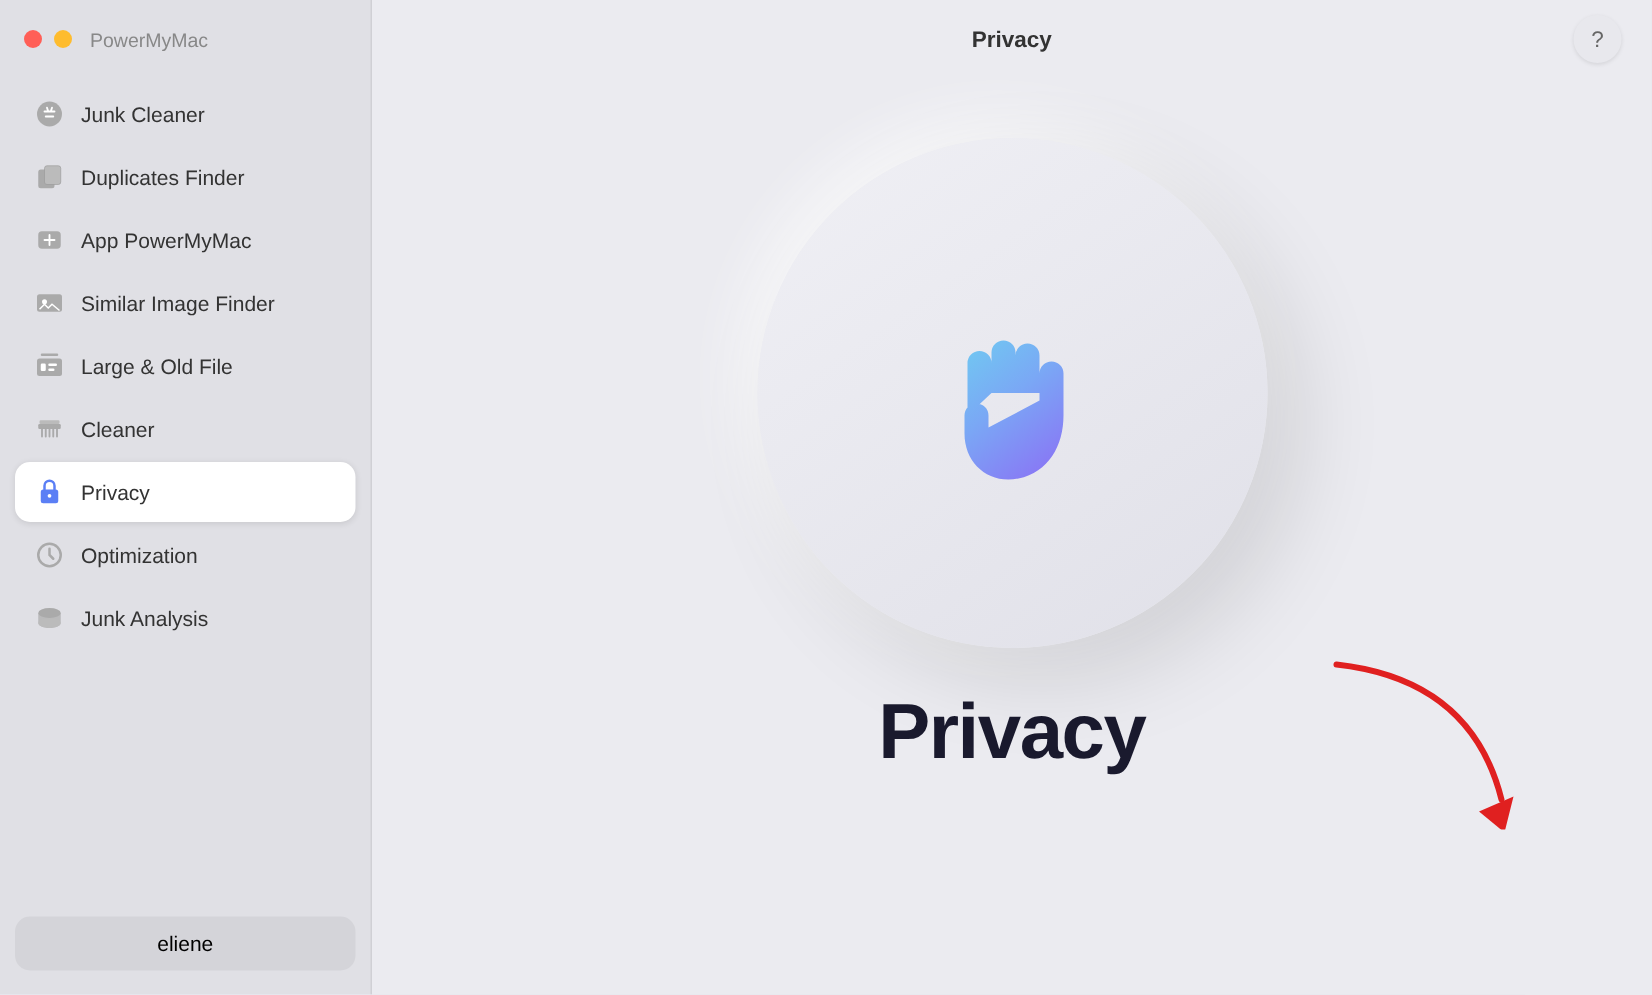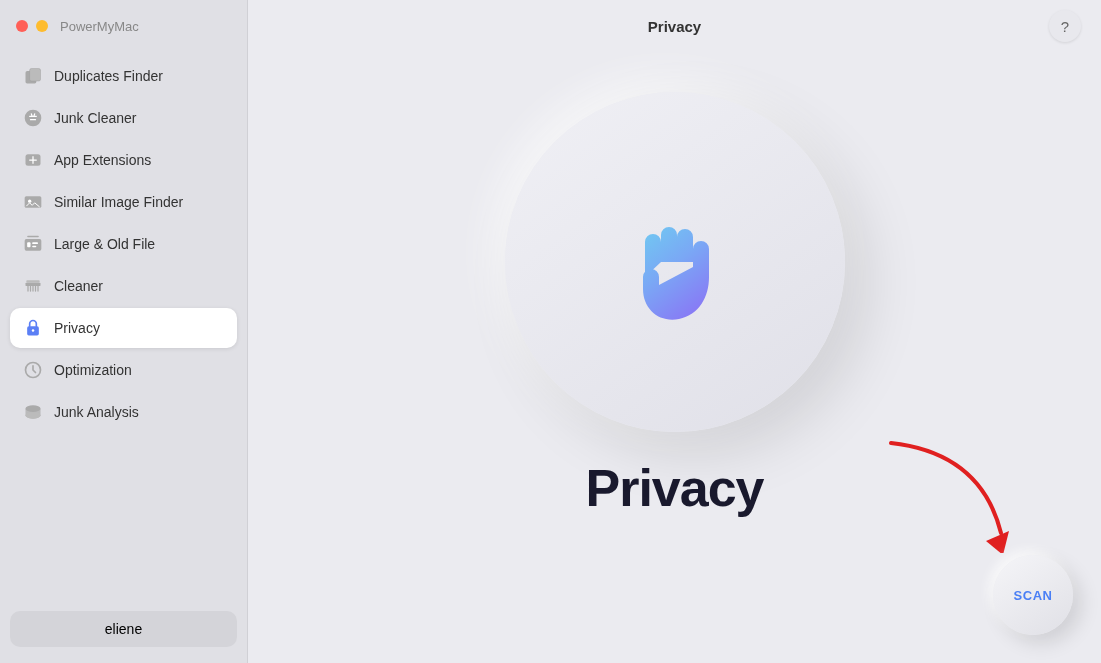--- a/index.html
+++ b/index.html
@@ -236,45 +236,45 @@
     <span class="traffic-light traffic-red"></span>
     <span class="traffic-light traffic-yellow"></span>
     <span class="app-name">PowerMyMac</span>
   </div>
 
   <div class="sidebar-items">
 
     <div class="sidebar-item">
       <div class="sidebar-icon">
         <svg viewBox="0 0 24 24" fill="none">
+          <circle cx="12" cy="12" r="10" fill="#aaa"></circle>
+          <path d="M8 10h8M9 14h6M10 7l1 3h2l1-3" stroke="white" stroke-width="1.5" stroke-linecap="round"></path>
+        </svg>
+      </div>
+      <span>Junk Cleaner</span>
+    </div>
+
+    <div class="sidebar-item">
+      <div class="sidebar-icon">
+        <svg viewBox="0 0 24 24" fill="none">
           <rect x="3" y="6" width="13" height="15" rx="2" fill="#aaa"></rect>
           <rect x="8" y="3" width="13" height="15" rx="2" fill="#bbb" stroke="#999" stroke-width="0.5"></rect>
         </svg>
       </div>
       <span>Duplicates Finder</span>
     </div>
 
     <div class="sidebar-item">
       <div class="sidebar-icon">
         <svg viewBox="0 0 24 24" fill="none">
-          <circle cx="12" cy="12" r="10" fill="#aaa"></circle>
-          <path d="M8 10h8M9 14h6M10 7l1 3h2l1-3" stroke="white" stroke-width="1.5" stroke-linecap="round"></path>
-        </svg>
-      </div>
-      <span>Junk Cleaner</span>
-    </div>
-
-    <div class="sidebar-item">
-      <div class="sidebar-icon">
-        <svg viewBox="0 0 24 24" fill="none">
           <rect x="3" y="5" width="18" height="14" rx="3" fill="#aaa"></rect>
           <path d="M8 12h8M12 8v8" stroke="white" stroke-width="1.5" stroke-linecap="round"></path>
         </svg>
       </div>
-      <span>App Extensions</span>
+      <span>App PowerMyMac</span>
     </div>
 
     <div class="sidebar-item">
       <div class="sidebar-icon">
         <svg viewBox="0 0 24 24" fill="none">
           <rect x="2" y="5" width="20" height="14" rx="2" fill="#aaa"></rect>
           <circle cx="8" cy="11" r="2" fill="white"></circle>
           <path d="M4 17l4-4 3 3 3-3 6 5" stroke="white" stroke-width="1.2" fill="none"></path>
         </svg>
       </div>
@@ -371,17 +371,14 @@
     <div class="privacy-title">Privacy</div>
   </div>
 
   <div class="arrow-container">
     <svg viewBox="0 0 160 120" fill="none" xmlns="http://www.w3.org/2000/svg">
       <path d="M30 10 Q120 20 140 100" stroke="#e02020" stroke-width="4" fill="none" stroke-linecap="round"></path>
       <polygon points="125,108 148,98 142,122" fill="#e02020"></polygon>
     </svg>
   </div>
 
-  <div class="scan-button-container">
-    <button class="scan-button">SCAN</button>
-  </div>
 
 </div>
 
 </body></html>

